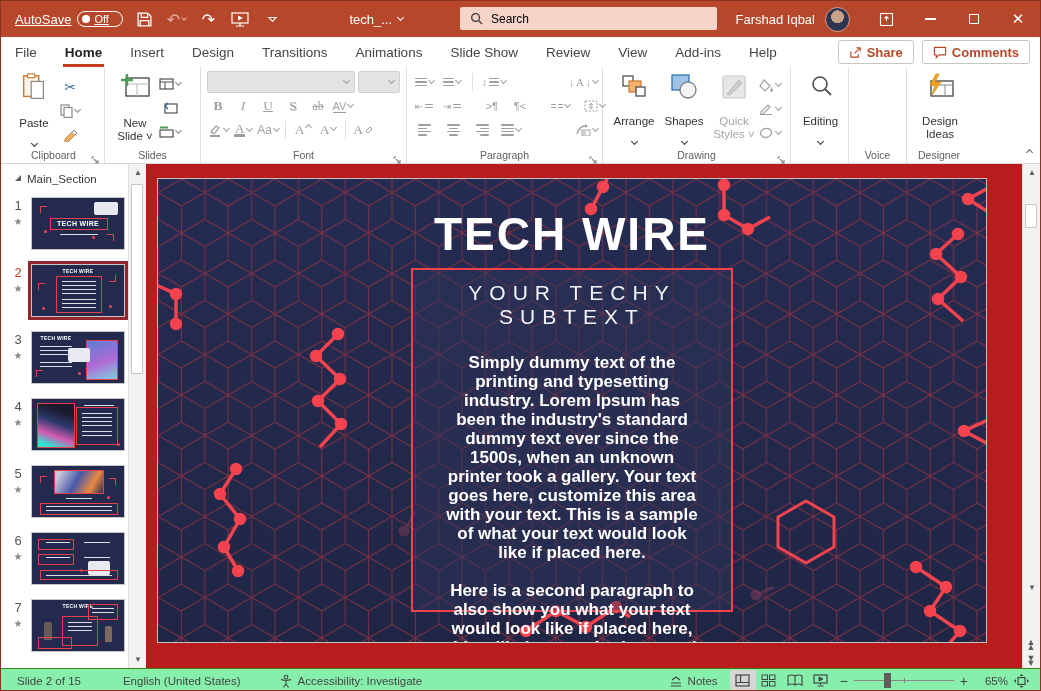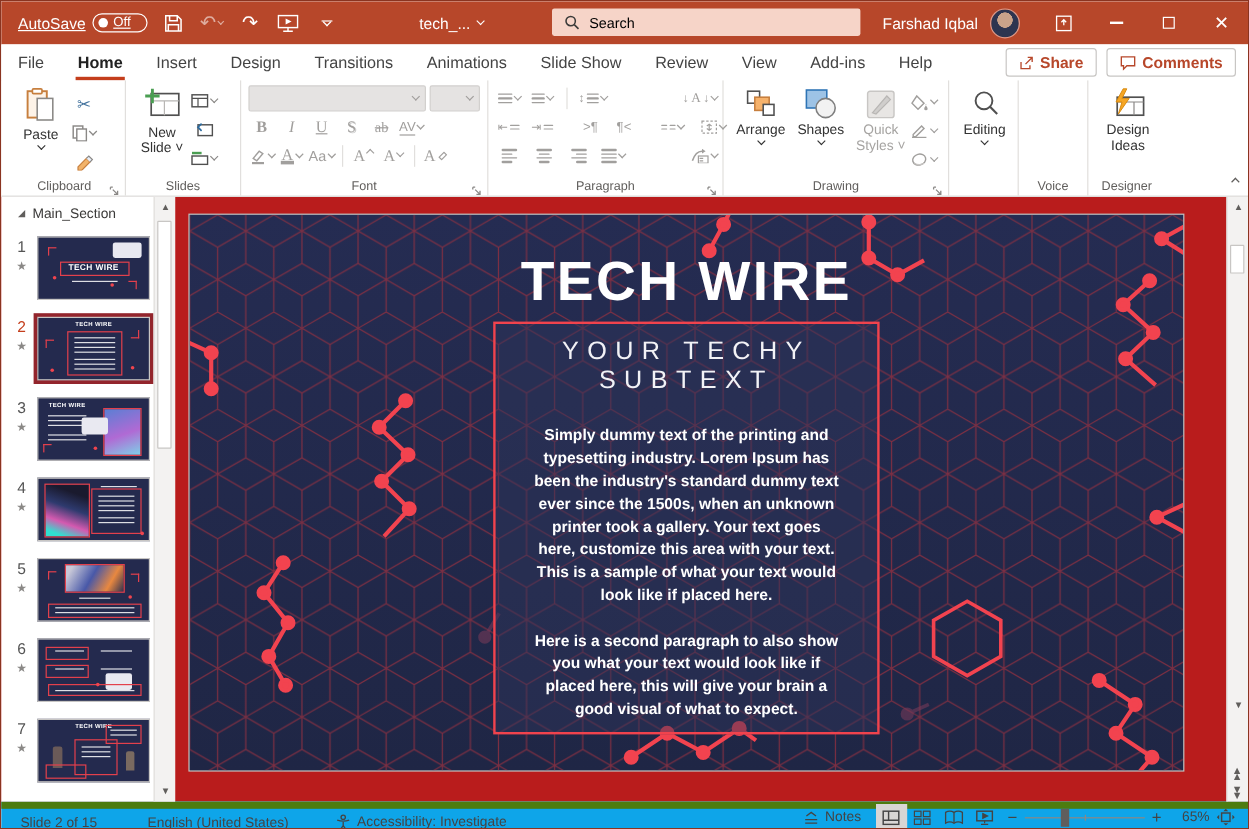--- a/index.html
+++ b/index.html
@@ -30,21 +30,21 @@
   .tab.active { color:#222; font-weight:700; }
   .tab.active::after { content:""; position:absolute; left:12px; right:12px; bottom:0; height:3px; background:#c43e1c; }
   .tabrow-right { position:absolute; right:10px; top:3px; display:flex; gap:8px; }
   .pillbtn { border:1px solid #c8c6c4; border-radius:3px; height:24px; display:flex; align-items:center; gap:5px; padding:0 10px; color:#b7472a; font-size:13px; font-weight:600; cursor:pointer; background:#fff; }
 
   
   .ribbon { height:97px; background:#fff; border-bottom:1px solid #d8d6d4; display:flex; position:relative; padding-left:2px; }
   .rgroup { position:relative; display:flex; padding:3px 4px 17px 6px; border-right:1px solid #e1dfdd; }
   .glabel { position:absolute; bottom:2px; left:0; right:0; text-align:center; font-size:10.5px; color:#605e5c; }
   .launcher { position:absolute; bottom:2px; right:3px; width:10px; height:10px; cursor:pointer; }
-  .bigbtn { width:50px; display:flex; flex-direction:column; align-items:center; justify-content:flex-start; gap:2px; padding-top:3px; font-size:11.5px; color:#333; cursor:pointer; text-align:center; line-height:1.15; }
+  .bigbtn { width:50px; display:flex; flex-direction:column; align-items:center; justify-content:flex-start; gap:14px; padding-top:3px; font-size:11.5px; color:#333; cursor:pointer; text-align:center; line-height:1.15; }
   .bigbtn.disabled { color:#a6a4a2; cursor:default; }
   .stack { display:flex; flex-direction:column; justify-content:flex-start; gap:4px; padding-top:5px; }
   .sbtn { height:20px; min-width:22px; display:flex; align-items:center; justify-content:center; gap:2px; cursor:pointer; color:#444; }
   .gray { color:#a19f9d !important; }
   .cv { display:inline-block; width:5px; height:5px; border-right:1.2px solid currentColor; border-bottom:1.2px solid currentColor; transform:rotate(45deg); margin-top:-3px; }
   .cv.up { transform:rotate(225deg); margin-top:3px; }
   .combo { width:148px; height:22px; background:#e5e3e2; border:1px solid #d2d0ce; border-radius:2px; display:flex; align-items:center; justify-content:flex-end; padding-right:5px; color:#a19f9d; cursor:default; }
   .combo.small { width:42px; }
   .fontrow { display:flex; align-items:center; gap:3px; height:24px; }
   .g-sep { width:1px; height:18px; background:#e1dfdd; margin:0 3px; }
@@ -75,29 +75,29 @@
   .photo { position:absolute; }
   .sarrow { width:18px; height:17px; display:flex; align-items:center; justify-content:center; color:#605e5c; font-size:8px; cursor:pointer; }
   .sthumb { width:12px; background:#fff; border:1px solid #c8c6c4; border-radius:1px; position:absolute; left:2px; cursor:grab; }
 
   .canvas { flex:1; position:relative; }
   .slide { position:absolute; left:12px; top:15px; width:828px; height:463px; background:linear-gradient(#252c52,#1f2645); box-shadow:0 0 0 1px #c4c2c0; overflow:hidden; }
   .slide svg.bgpat { position:absolute; inset:0; }
   .slide-title { position:absolute; top:28px; left:0; width:100%; text-align:center; color:#fff; font-size:46px; font-weight:700; letter-spacing:2px; }
   .slide-box { position:absolute; left:253px; top:89px; width:322px; height:344px; border:2.5px solid #f1434d; background:rgba(46,54,92,.45); }
   .slide-sub { margin-top:11px; text-align:center; color:#f2f2f6; font-size:21px; letter-spacing:7px; font-weight:400; }
-  .slide-body { margin-top:24px; padding:0 31px; color:#fff; font-size:13px; font-weight:700; line-height:19px; text-align:center; }
+  .slide-body { margin-top:24px; padding:0 31px; color:#fff; font-size:17px; font-weight:700; line-height:19px; text-align:center; }
   .slide-body p + p { margin-top:19px; }
 
   .canvas-scroll { position:absolute; right:0; top:0; width:18px; height:504px; background:#f3f2f1; border-left:1px solid #e1dfdd; }
   .nav-chevrons { position:absolute; right:0; bottom:2px; width:18px; display:flex; flex-direction:column; align-items:center; gap:6px; }
   .dblchev { color:#605e5c; font-size:9px; line-height:.55; cursor:pointer; text-align:center; }
 
   
-  .statusbar { height:24px; background:#0ea5e9; border-top:6px solid #4d7c0f; display:flex; align-items:flex-end; font-size:11.5px; color:#444; padding:0 4px; }
+  .statusbar { height:24px; background:#86efac; border-top:1px solid #4d7c0f; display:flex; align-items:center; font-size:11.5px; color:#444; padding:0 4px; }
   .sb-item { padding:0 12px; display:flex; align-items:center; gap:5px; cursor:pointer; white-space:nowrap; }
   .sb-right { margin-left:auto; display:flex; align-items:center; }
   .viewbtn { width:26px; height:22px; display:flex; align-items:center; justify-content:center; cursor:pointer; }
   .viewbtn.sel { background:#d8d6d4; }
   .zoomctl { display:flex; align-items:center; gap:6px; margin:0 6px; }
   .ztrack { width:100px; height:1px; background:#8a8886; position:relative; }
   .ztick { position:absolute; left:50%; top:-2px; width:1px; height:5px; background:#8a8886; }
   .zthumb { position:absolute; left:30px; top:-7px; width:7px; height:15px; background:#605e5c; cursor:grab; }
   .zpct { width:34px; text-align:right; }
 </style>

